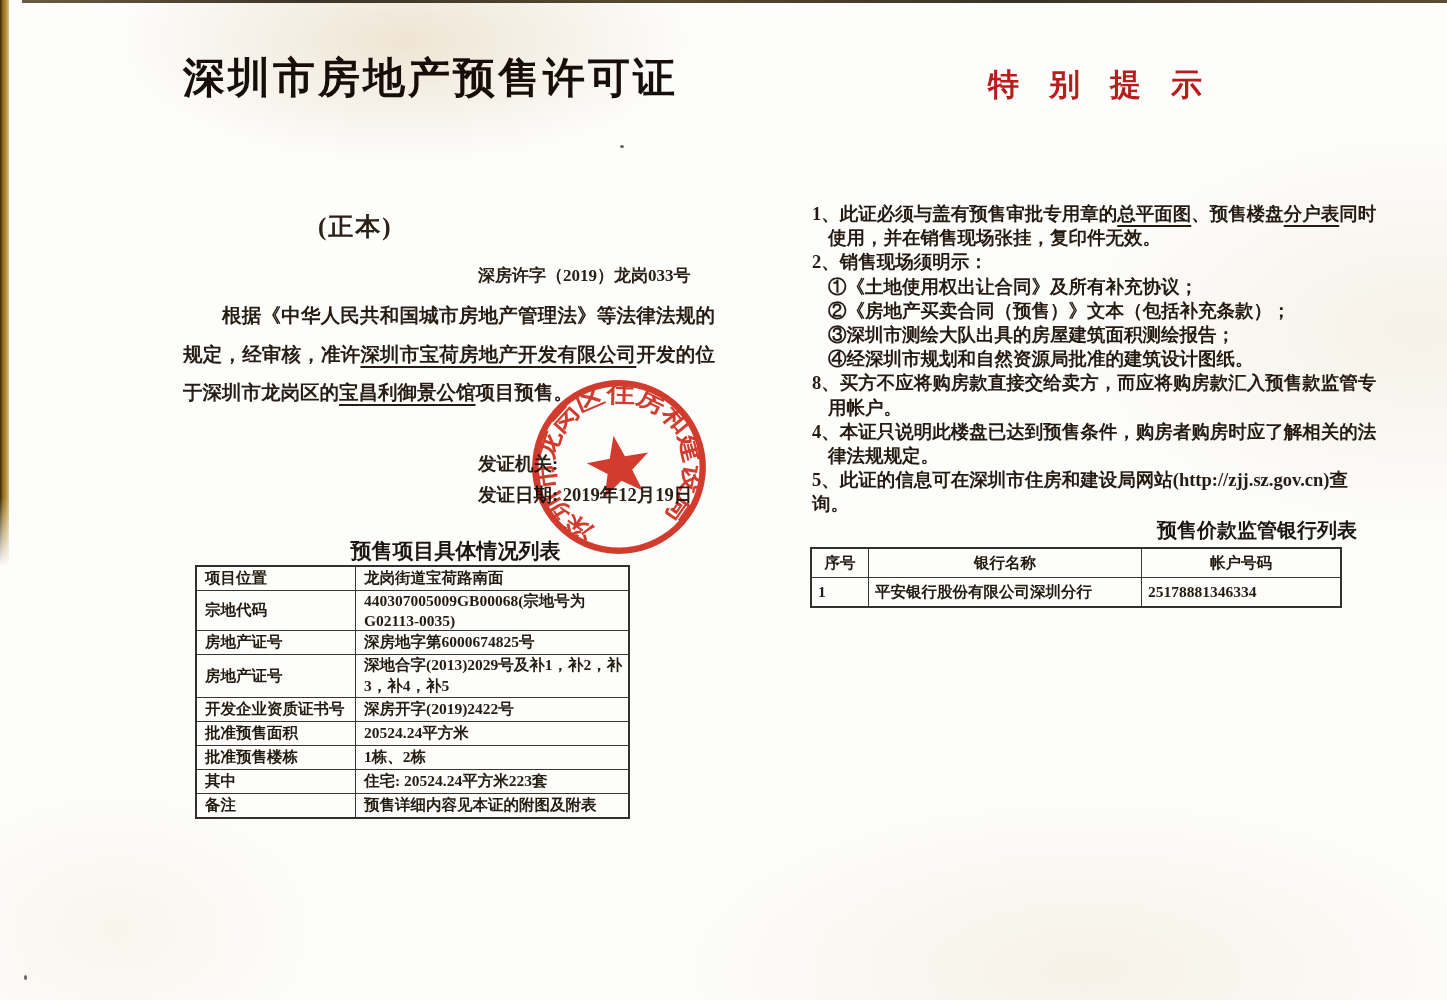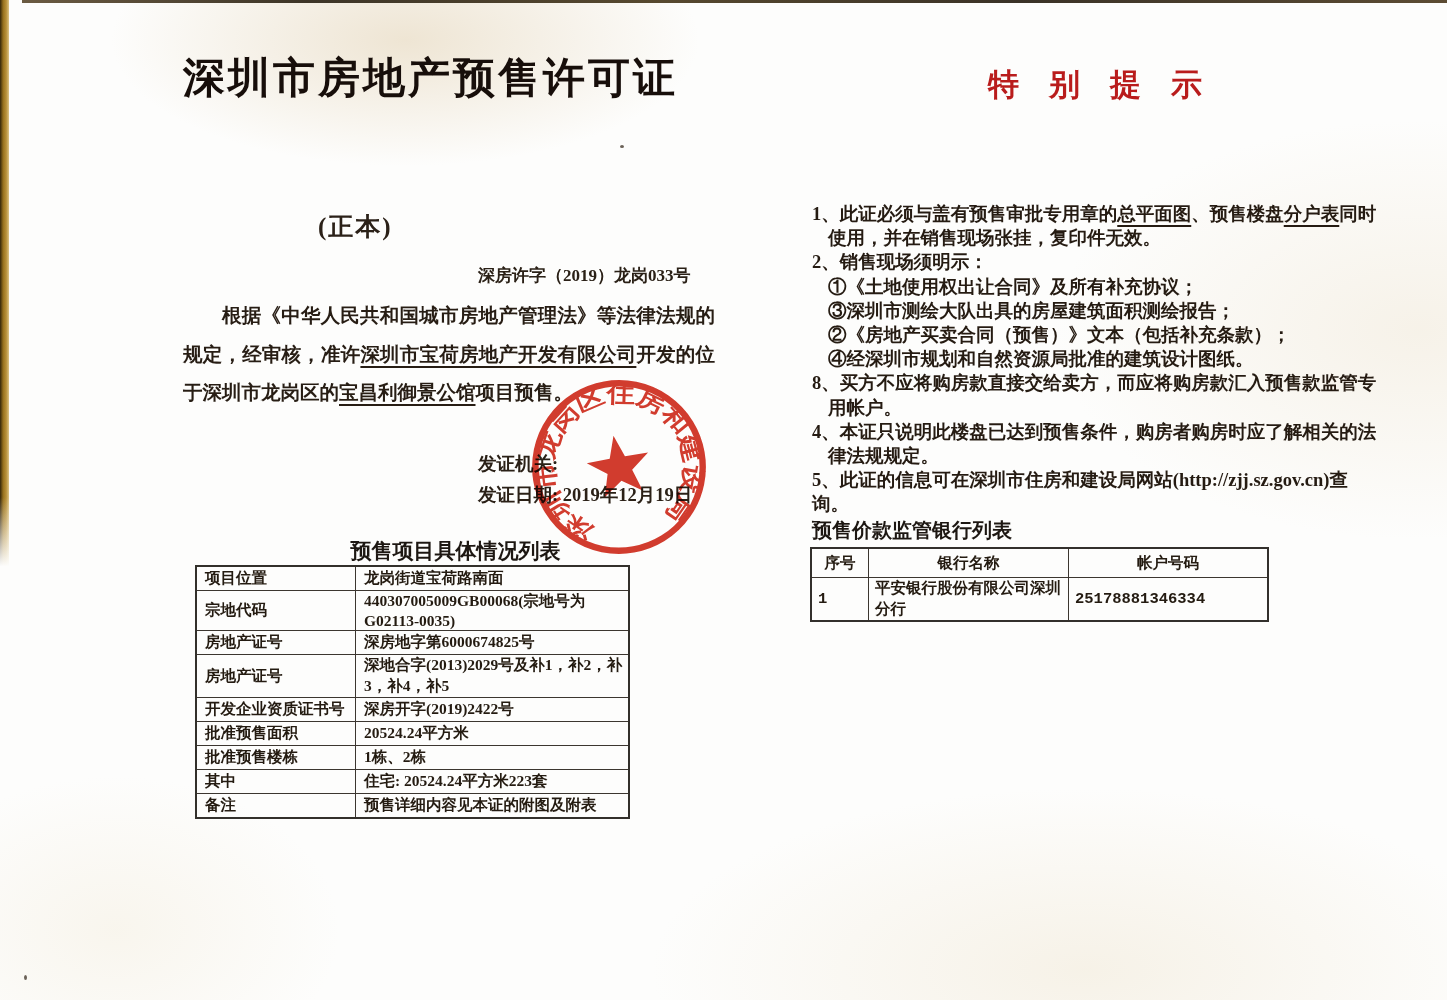--- a/index.html
+++ b/index.html
@@ -48,24 +48,24 @@
   
   .notice-title{position:absolute;left:988px;top:64px;
     font-family:"Liberation Sans","DejaVu Sans",sans-serif;
     font-size:31px;font-weight:900;letter-spacing:30px;color:#b91c1c;white-space:nowrap;}
   .notes{position:absolute;left:812px;top:202px;width:572px;
     font-size:18.5px;line-height:24.2px;font-weight:700;color:#251b12;}
   .note{padding-left:16px;text-indent:-16px;}
   .note-flat{padding-left:0;text-indent:0;}
   .subnote{padding-left:16px;text-indent:0;}
 
-  .bank-title{position:absolute;left:812px;top:517px;width:545px;text-align:left;
+  .bank-title{position:absolute;left:812px;top:517px;width:545px;text-align:right;
     font-family:"Liberation Sans","DejaVu Sans",sans-serif;font-size:20px;font-weight:900;color:#1d1712;}
-  .bank-table{position:absolute;left:810px;top:547px;width:459px;
-    font-size:15.5px;font-weight:700;color:#241b11;border:2.5px solid #33302c;font-family:Liberation Mono, monospace;}
+  .bank-table{position:absolute;left:810px;top:547px;width:532px;
+    font-size:15.5px;font-weight:700;color:#241b11;border:2.5px solid #33302c;}
   .bank-table th,.bank-table td{border:1.5px solid #3c3630;height:28px;padding:0 6px;}
   .bank-table th{font-weight:700;text-align:center;}
   .bank-table td{text-align:left;}
   .bank-table .c-idx{width:44px;}
   .bank-table .c-acct{width:186px;}
 </style>
 </head>
 <body>
 
 <div class="top-edge"></div>
@@ -139,22 +139,22 @@
       </tr>
   </tbody>
 </table>
 
 <div class="notice-title">特别提示</div>
 
 <div class="notes">
   <div class="note"><span>1、此证必须与盖有预售审批专用章的</span><span class="u">总平面图</span><span>、预售楼盘</span><span class="u">分户表</span><span>同时使用，并在销售现场张挂，复印件无效。</span></div>
   <div class="note">2、销售现场须明示：</div>
   <div class="subnote">①《土地使用权出让合同》及所有补充协议；</div>
+  <div class="subnote">②《房地产买卖合同（预售）》文本（包括补充条款）；</div>
   <div class="subnote">③深圳市测绘大队出具的房屋建筑面积测绘报告；</div>
-  <div class="subnote">②《房地产买卖合同（预售）》文本（包括补充条款）；</div>
   <div class="subnote">④经深圳市规划和自然资源局批准的建筑设计图纸。</div>
   <div class="note">8、买方不应将购房款直接交给卖方，而应将购房款汇入预售款监管专用帐户。</div>
   <div class="note">4、本证只说明此楼盘已达到预售条件，购房者购房时应了解相关的法律法规规定。</div>
   <div class="note-flat">5、此证的信息可在深圳市住房和建设局网站(http://zjj.sz.gov.cn)查询。</div>
 </div>
 
 <div class="bank-title">预售价款监管银行列表</div>
 
 <table class="bank-table">
   <thead>

